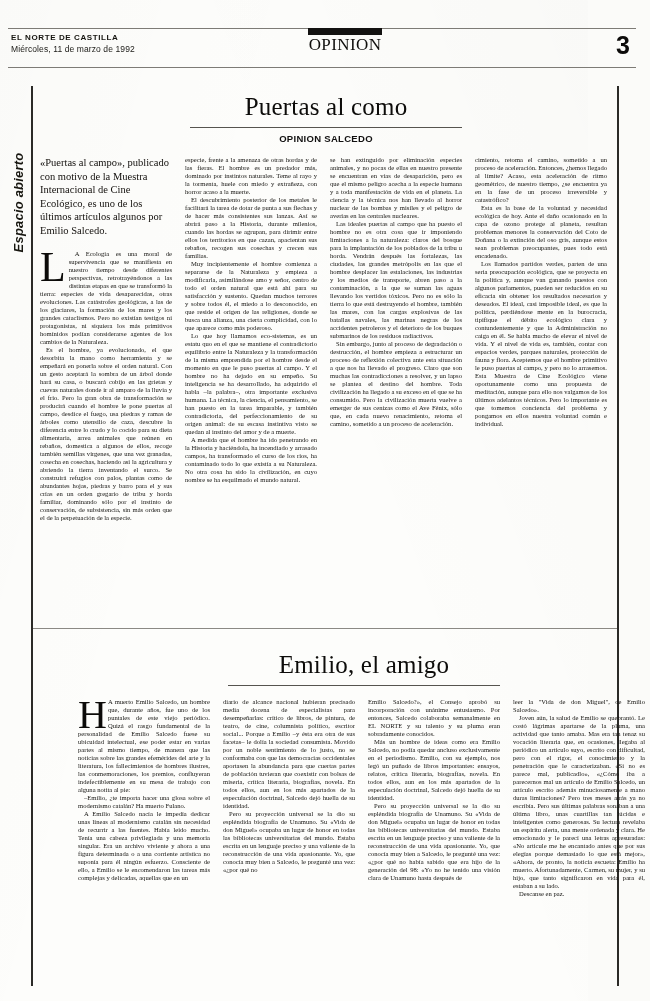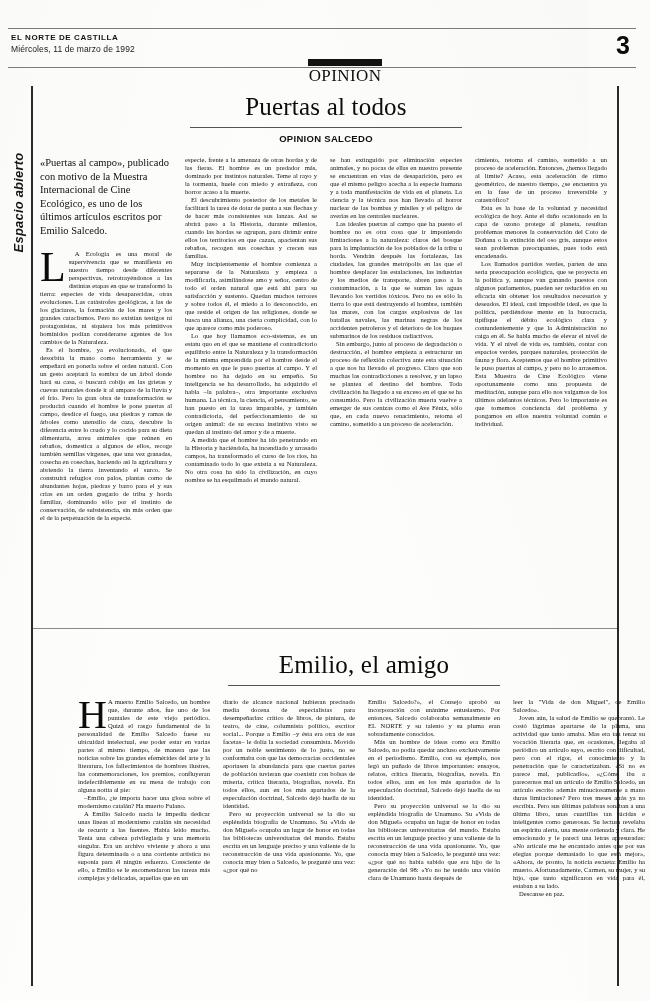--- a/index.html
+++ b/index.html
@@ -55,21 +55,20 @@
     font-size: 8.5px;
     color: #1b1a16;
     line-height: 13px;
     letter-spacing: 0.1px;
   }
   .section-wrap {
     position: absolute;
     left: 272px; top: -4px;
     text-align: center;
     width: 130px;
-    margin-top: 31px;
   }
   .section-bar {
     width: 74px; height: 7px;
     background: #131211;
     margin: 0 auto 1px auto;
   }
   .section-name {
     font-family: "Liberation Serif", serif;
     font-size: 17px;
     letter-spacing: 0.4px;
@@ -256,28 +255,28 @@
   </div>
 
   <div class="frame-left"></div>
   <div class="frame-right"></div>
 
   <div class="ear">
     <div class="ear-text">Espacio abierto</div>
   </div>
 
   <div class="article art1">
-    <div class="headline">Puertas al todos</div>
+    <div class="headline">Puertas al como</div>
     <div class="hl-rule"></div>
     <div class="byline">OPINION SALCEDO</div>
 
     <div class="cols">
 
       <div class="col">
-        <div class="standfirst">«Puertas al campo», publicado con motivo de la Muestra Internacional de Cine Ecológico, es uno de los últimos artículos escritos por Emilio Salcedo.</div>
+        <div class="standfirst">«Puertas al campo», publicado con motivo de la Muestra Internacional de Cine Ecológico, es uno de los últimos artículos algunos por Emilio Salcedo.</div>
         <div class="dropcap-wrap">
           <span class="dropcap">L</span>
           <p>A Ecología es una moral de supervivencia que se manifiesta en nuestro tiempo desde diferentes perspectivas, retrotrayéndonos a las distintas etapas en que se transformó la tierra: especies de vida desaparecidas, otras evoluciones. Las catástrofes geológicas, a las de los glaciares, la formación de los mares y los grandes cataclismos. Pero no existían testigos ni protagonistas, ni siquiera los más primitivos homínidos podían considerarse agentes de los cambios de la Naturaleza.</p>
         </div>
         <p>Es el hombre, ya evolucionado, el que desorbita la mano como herramienta y se empeñará en ponerla sobre el orden natural. Con un gesto aceptará la sombra de un árbol donde hará su casa, o buscará cobijo en las grietas y cuevas naturales donde ir al amparo de la lluvia y el frío. Pero la gran obra de transformación se producirá cuando el hombre le pone puertas al campo, desdice el fuego, usa piedras y ramas de árboles como utensilio de caza, descubre la diferencia entre lo crudo y lo cocido para su dieta alimentaria, arrea animales que reúnen en rebaños, domestica a algunos de ellos, recoge también semillas vírgenes, que una vez granadas, cosecha en cosechas, haciendo así la agricultura y abriendo la tierra inventando el surco. Se construirá refugios con palos, plantas como de abundantes hojas, piedras y barro para el y sus crías en un orden gregario de tribu y horda familiar, dominando sólo por el instinto de conservación, de subsistencia, sin más orden que el de la perpetuación de la especie.</p>
       </div>
 
       <div class="col">
         <p class="noindent">especie, frente a la amenaza de otras hordas y de las fieras. El hombre es un predador más, dominado por instintos naturales. Teme al rayo y la tormenta, huele con miedo y extrañeza, con horror acaso a la muerte.</p>
         <p>El descubrimiento posterior de los metales le facilitará la tarea de dotar de punta a sus flechas y de hacer más consistentes sus lanzas. Así se abrirá paso a la Historia, durante milenios, cuando las hordas se agrupan, para dirimir entre ellos los territorios en que cazan, apacientan sus rebaños, recogen sus cosechas y crecen sus familias.</p>

